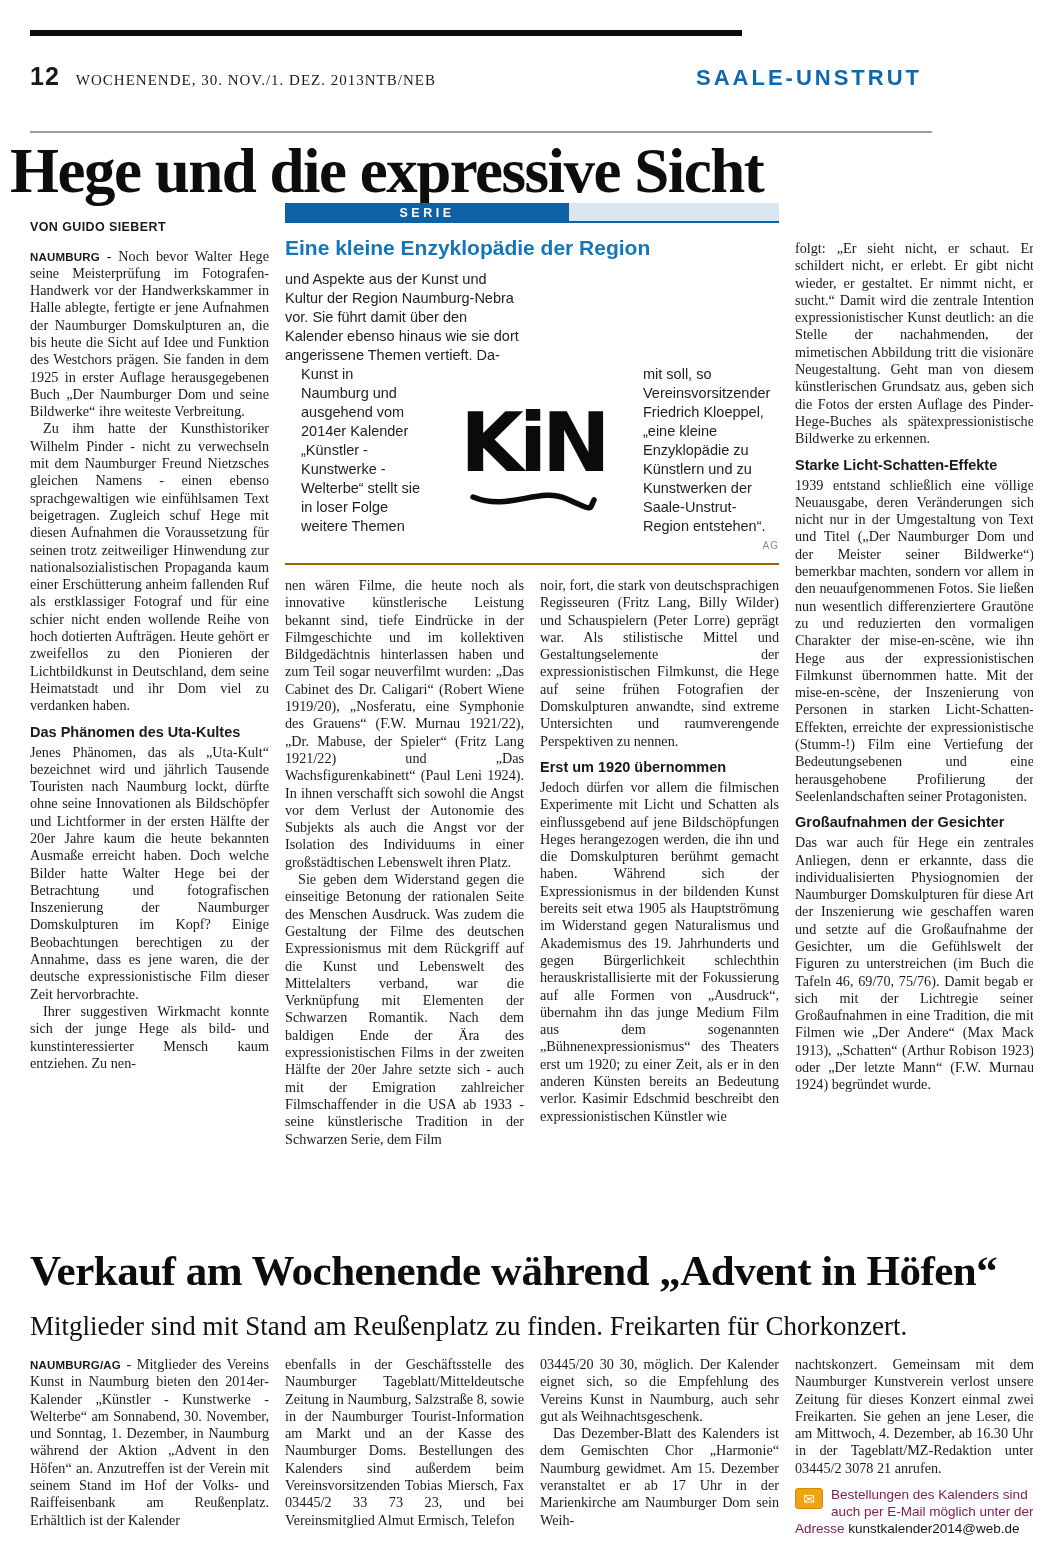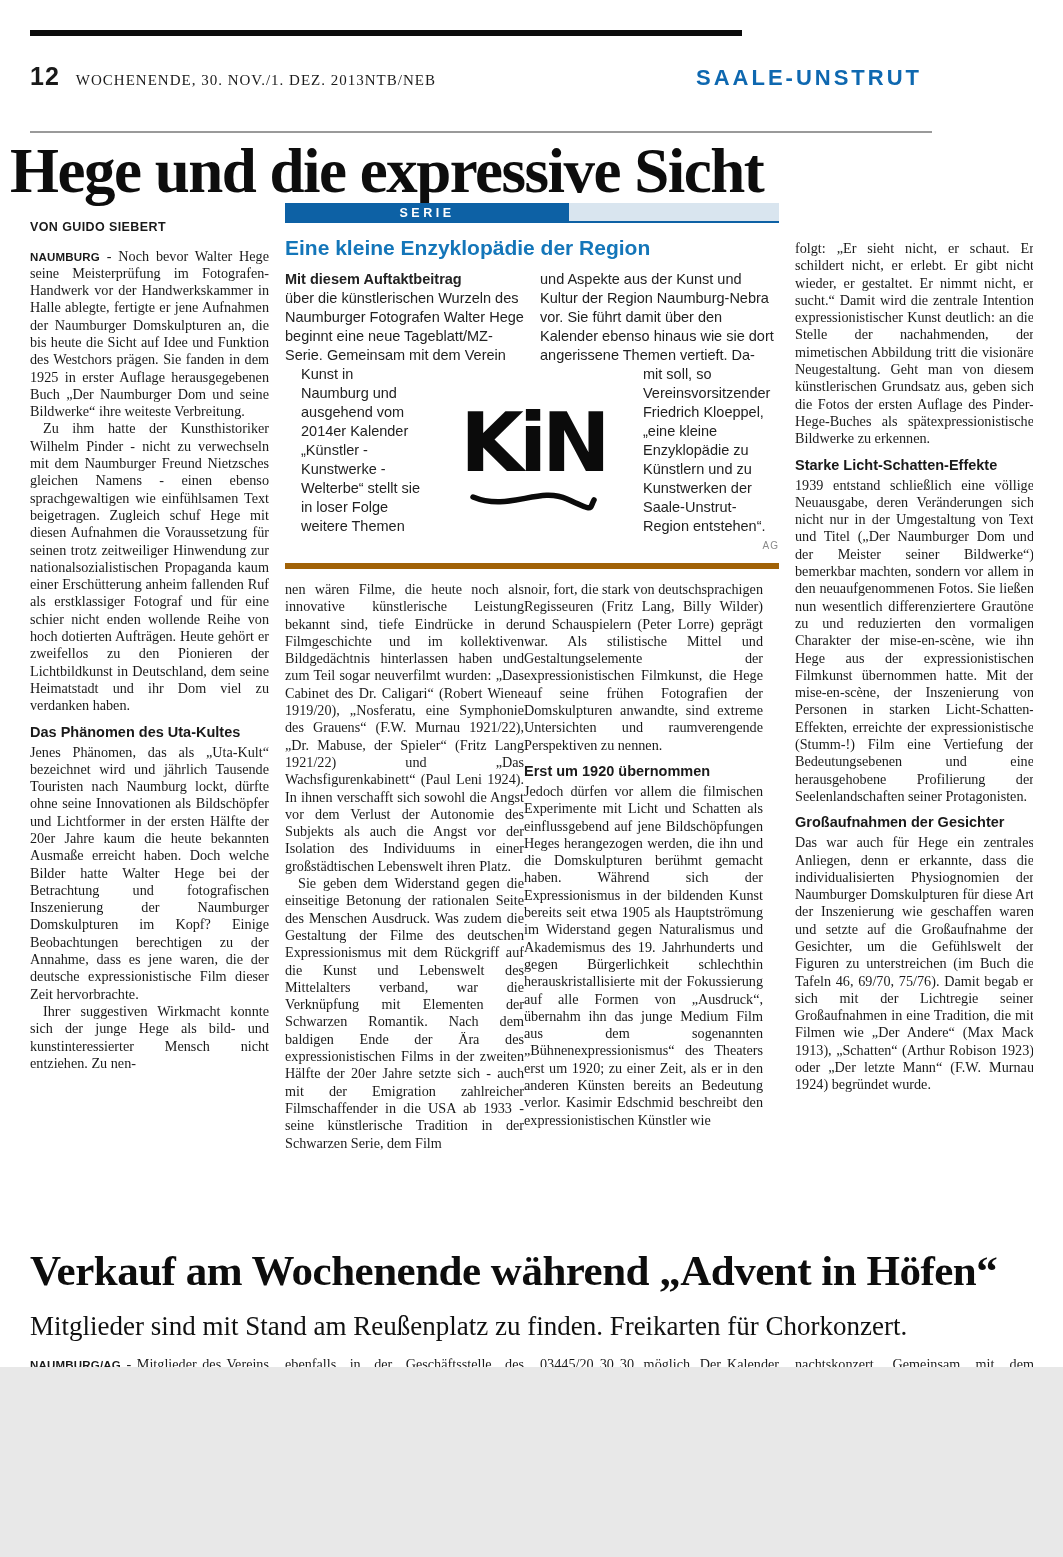--- a/index.html
+++ b/index.html
@@ -1,17 +1,17 @@
 <!DOCTYPE html>
 <html lang="de"><head>
 <meta charset="utf-8">
 <style>
   * { margin:0; padding:0; box-sizing:border-box; }
   body { background:#e8e8e8; font-family:"Liberation Sans",sans-serif; }
-  .page { position:relative; width:1063px; height:1367px; background:#ffffff; margin:0 auto; overflow:hidden; color:#1a1a1a; }
+  .page { position:relative; width:1063px; height:1557px; background:#ffffff; margin:0 auto; overflow:hidden; color:#1a1a1a; }
 
   .topbar { position:absolute; top:30px; left:30px; width:712px; height:6px; background:#0c0c0c; }
 
   .header-row { position:absolute; top:64px; left:30px; width:1003px; display:flex; align-items:baseline; }
   .pagenum { font:900 25px/1 "Liberation Sans",sans-serif; letter-spacing:1px; }
   .dateline { font:15px/1 "Liberation Serif",serif; letter-spacing:1px; margin-left:16px; }
   .codes { font:15px/1 "Liberation Serif",serif; letter-spacing:1px; }
   .section { margin-left:auto; margin-right:111px; font:700 22px/1 "Liberation Sans",sans-serif; letter-spacing:3px; color:#0e68b0; }
 
   .header-rule { position:absolute; top:131px; left:30px; width:902px; height:2px; background:#9a9a9a; }
@@ -23,37 +23,37 @@
   .middle { flex:0 0 494px; width:494px; }
 
   .byline { font:700 12.5px/1 "Liberation Sans",sans-serif; letter-spacing:.4px; margin:18px 0 14px; }
   .body { font:14.2px/17.3px "Liberation Serif","DejaVu Serif",serif; text-align:justify; hyphens:auto; -webkit-hyphens:auto; }
   .ind { text-indent:13px; }
   .loc { font:700 11.5px "Liberation Sans",sans-serif; letter-spacing:.2px; }
   .subhead { font:700 14.5px/18px "Liberation Sans",sans-serif; margin:8px 0 3px; }
   .col4 { padding-top:37px; }
 
   
-  .serie-box { border-bottom:6px solid #a16207; padding-bottom:12px; }
+  .serie-box { border-bottom:2px solid #a16207; padding-bottom:12px; }
   .serie-bar { display:flex; height:20px; }
   .bar-dark { width:57.5%; background:#0d61a5; color:#fff; font:700 12.5px/20px "Liberation Sans",sans-serif; letter-spacing:3.5px; text-align:center; }
   .bar-light { flex:1; background:#d9e5ef; border-bottom:2px solid #0d61a5; }
   .serie-title { font:700 21px/24px "Liberation Sans",sans-serif; color:#1476b9; margin:13px 0 10px; }
   .box-cols { display:flex; gap:16px; }
   .box-cols > * { width:239px; }
   .box-text { font:14.5px/19px "Liberation Sans",sans-serif; color:#222; }
   .box-lead { font-weight:700; }
   .box-mid { display:flex; margin-top:0;margin-left:16px; }
   .box-mid .n-left { width:122px; }
   .box-mid .n-right { width:136px; }
   .kin-logo { flex:1; display:flex; flex-direction:column; align-items:center; justify-content:center; padding-top:6px; }
   .kin-text { font:700 82px/70px "DejaVu Sans",sans-serif; letter-spacing:-5px; color:#0b0b0b; }
   .kin-squiggle { margin-top:10px; }
   .sig { font:10px "Liberation Sans",sans-serif; color:#8a8a8a; text-align:right; margin-top:4px; letter-spacing:1px; }
-  .mid-cols { display:flex; gap:0; margin-top:12px; }
+  .mid-cols { display:flex; gap:16px; margin-top:12px; }
   .mid-cols .col { flex:0 0 239px; }
 
   
   .bottom { position:absolute; top:1247px; left:30px; width:1003px; }
   .b-headline { font:700 43px/48px "Liberation Serif",serif; letter-spacing:-.5px; white-space:nowrap; color:#0d0d0d; }
   .b-subhead { font:27px/32px "Liberation Serif",serif; margin-top:15px; color:#111; }
   .b-row { display:flex; gap:16px; margin-top:14px; height:214px; overflow:hidden; }
 
   .note { margin-top:9px; font:13.5px/17px "Liberation Sans",sans-serif; color:#7d2150; }
   .mail-icon { float:left; width:28px; height:21px; background:#f0a312; border:1px solid #d18c00; border-radius:3px; color:#fff; font-size:14px; line-height:20px; text-align:center; margin:2px 8px 2px 0; }
@@ -78,33 +78,32 @@
   <h1 class="headline">Hege und die expressive Sicht</h1>
 
   <div class="main-row">
 
     <div class="col">
       <div class="byline">VON GUIDO SIEBERT</div>
       <p class="body"><span class="loc">NAUMBURG</span><span> - Noch bevor Walter Hege seine Meisterprüfung im Fotografen-Handwerk vor der Handwerkskammer in Halle ablegte, fertigte er jene Aufnahmen der Naumburger Domskulpturen an, die bis heute die Sicht auf Idee und Funktion des Westchors prägen. Sie fanden in dem 1925 in erster Auflage herausgegebenen Buch „Der Naumburger Dom und seine Bildwerke“ ihre weiteste Verbreitung.</span></p>
       <p class="body ind">Zu ihm hatte der Kunsthistoriker Wilhelm Pinder - nicht zu verwechseln mit dem Naumburger Freund Nietzsches gleichen Namens - einen ebenso sprachgewaltigen wie einfühlsamen Text beigetragen. Zugleich schuf Hege mit diesen Aufnahmen die Voraussetzung für seinen trotz zeitweiliger Hinwendung zur nationalsozialistischen Propaganda kaum einer Erschütterung anheim fallenden Ruf als erstklassiger Fotograf und für eine schier nicht enden wollende Reihe von hoch dotierten Aufträgen. Heute gehört er zweifellos zu den Pionieren der Lichtbildkunst in Deutschland, dem seine Heimatstadt und ihr Dom viel zu verdanken haben.</p>
       <h3 class="subhead">Das Phänomen des Uta-Kultes</h3>
       <p class="body">Jenes Phänomen, das als „Uta-Kult“ bezeichnet wird und jährlich Tausende Touristen nach Naumburg lockt, dürfte ohne seine Innovationen als Bildschöpfer und Lichtformer in der ersten Hälfte der 20er Jahre kaum die heute bekannten Ausmaße erreicht haben. Doch welche Bilder hatte Walter Hege bei der Betrachtung und fotografischen Inszenierung der Naumburger Domskulpturen im Kopf? Einige Beobachtungen berechtigen zu der Annahme, dass es jene waren, die der deutsche expressionistische Film dieser Zeit hervorbrachte.</p>
-      <p class="body ind">Ihrer suggestiven Wirkmacht konnte sich der junge Hege als bild- und kunstinteressierter Mensch nicht entziehen. Zu nen-</p>
+      <p class="body ind">Ihrer suggestiven Wirkmacht konnte sich der junge Hege als bild- und kunstinteressierter Mensch kaum entziehen. Zu nen-</p>
     </div>
 
     <div class="middle">
 
       <div class="serie-box">
         <div class="serie-bar">
           <div class="bar-dark"><span>SERIE</span></div>
           <div class="bar-light"></div>
         </div>
         <h2 class="serie-title">Eine kleine Enzyklopädie der Region</h2>
         <div class="box-cols">
-          <p class="box-text"><span class="box-lead">Mit diesem Auftaktbeitrag</span><br><span>über die künstlerischen Wurzeln des Naumburger Fotografen Walter Hege beginnt eine neue Tageblatt/MZ-Serie. Gemeinsam mit dem Verein</span></p>
           <p class="box-text">und Aspekte aus der Kunst und Kultur der Region Naumburg-Nebra vor. Sie führt damit über den Kalender ebenso hinaus wie sie dort angerissene Themen vertieft. Da-</p>
         </div>
         <div class="box-mid">
           <p class="box-text n-left">Kunst in Naumburg und ausgehend vom 2014er Kalender „Künstler - Kunstwerke - Welterbe“ stellt sie in loser Folge weitere Themen</p>
           <div class="kin-logo">
             <span class="kin-text">KiN</span>
             <svg class="kin-squiggle" width="132" height="26" viewBox="0 0 132 26">
               <path d="M6 9 C 42 24, 72 -2, 100 11 S 122 21, 127 12" fill="none" stroke="#0b0b0b" stroke-width="5.5" stroke-linecap="round"></path>
             </svg>
           </div>

